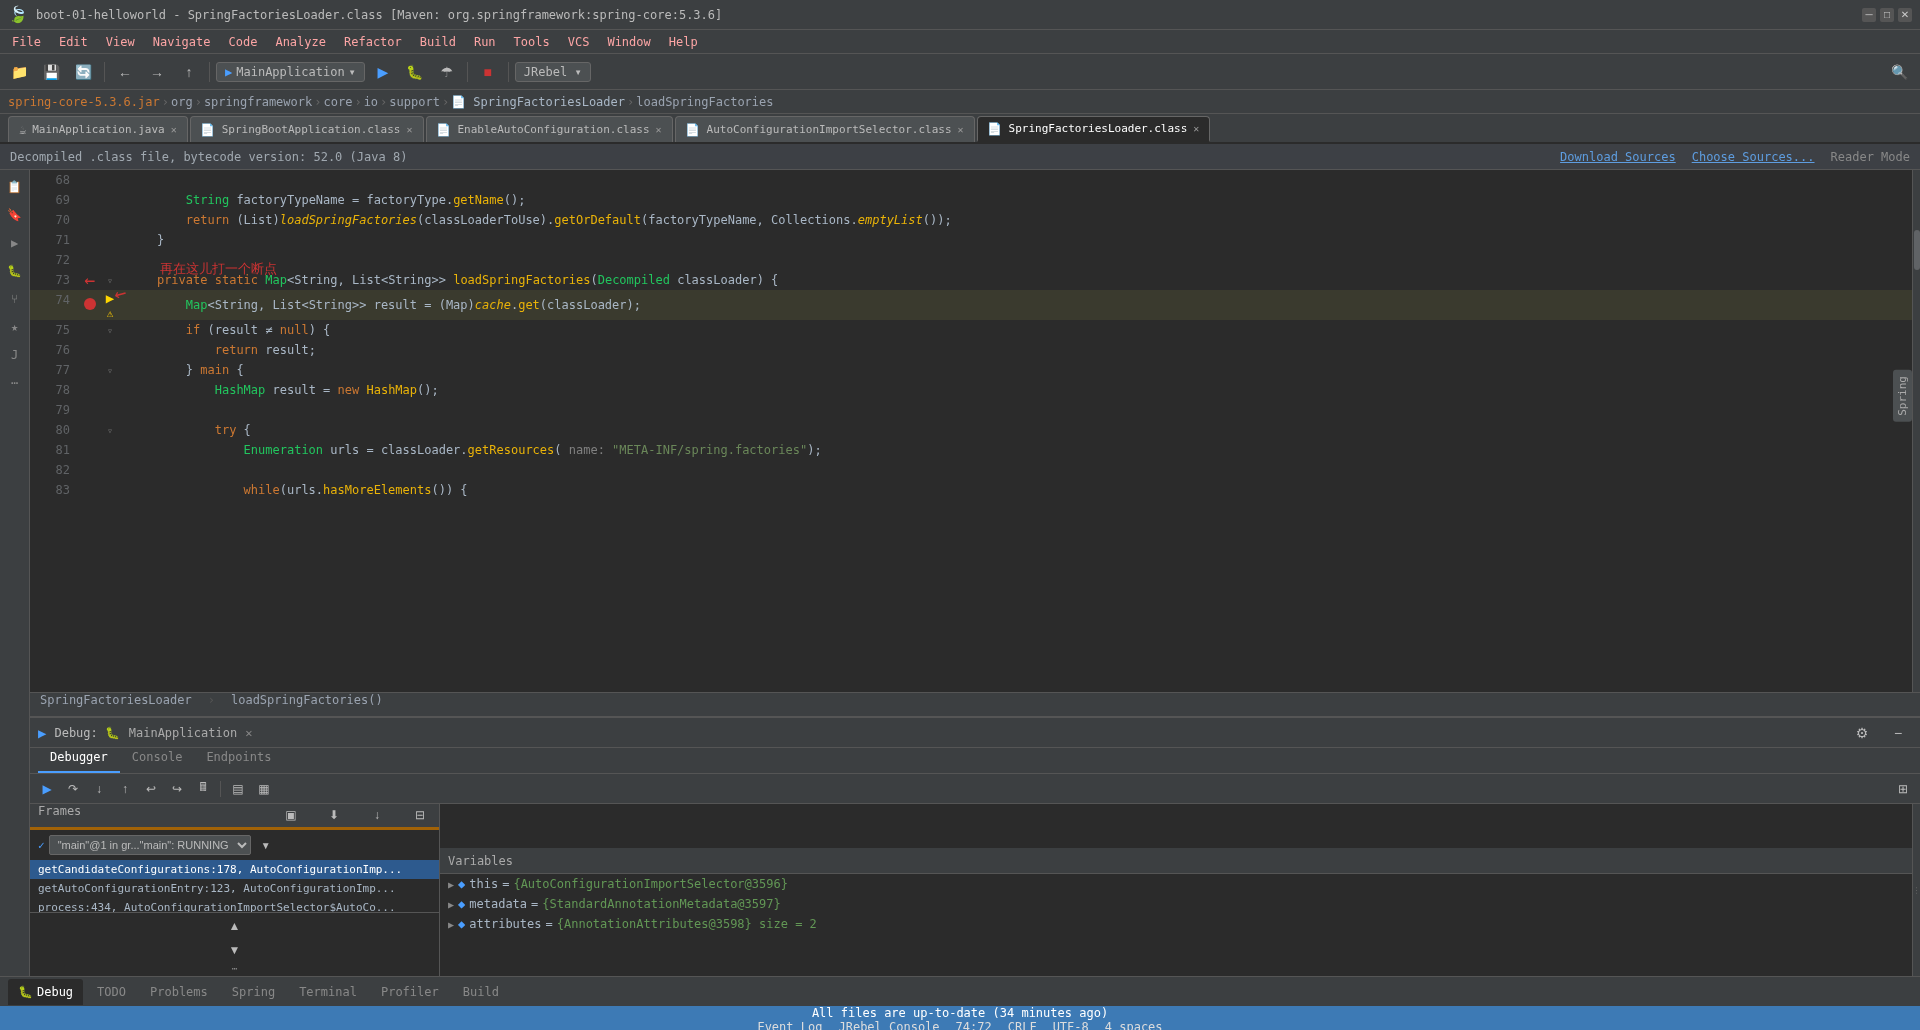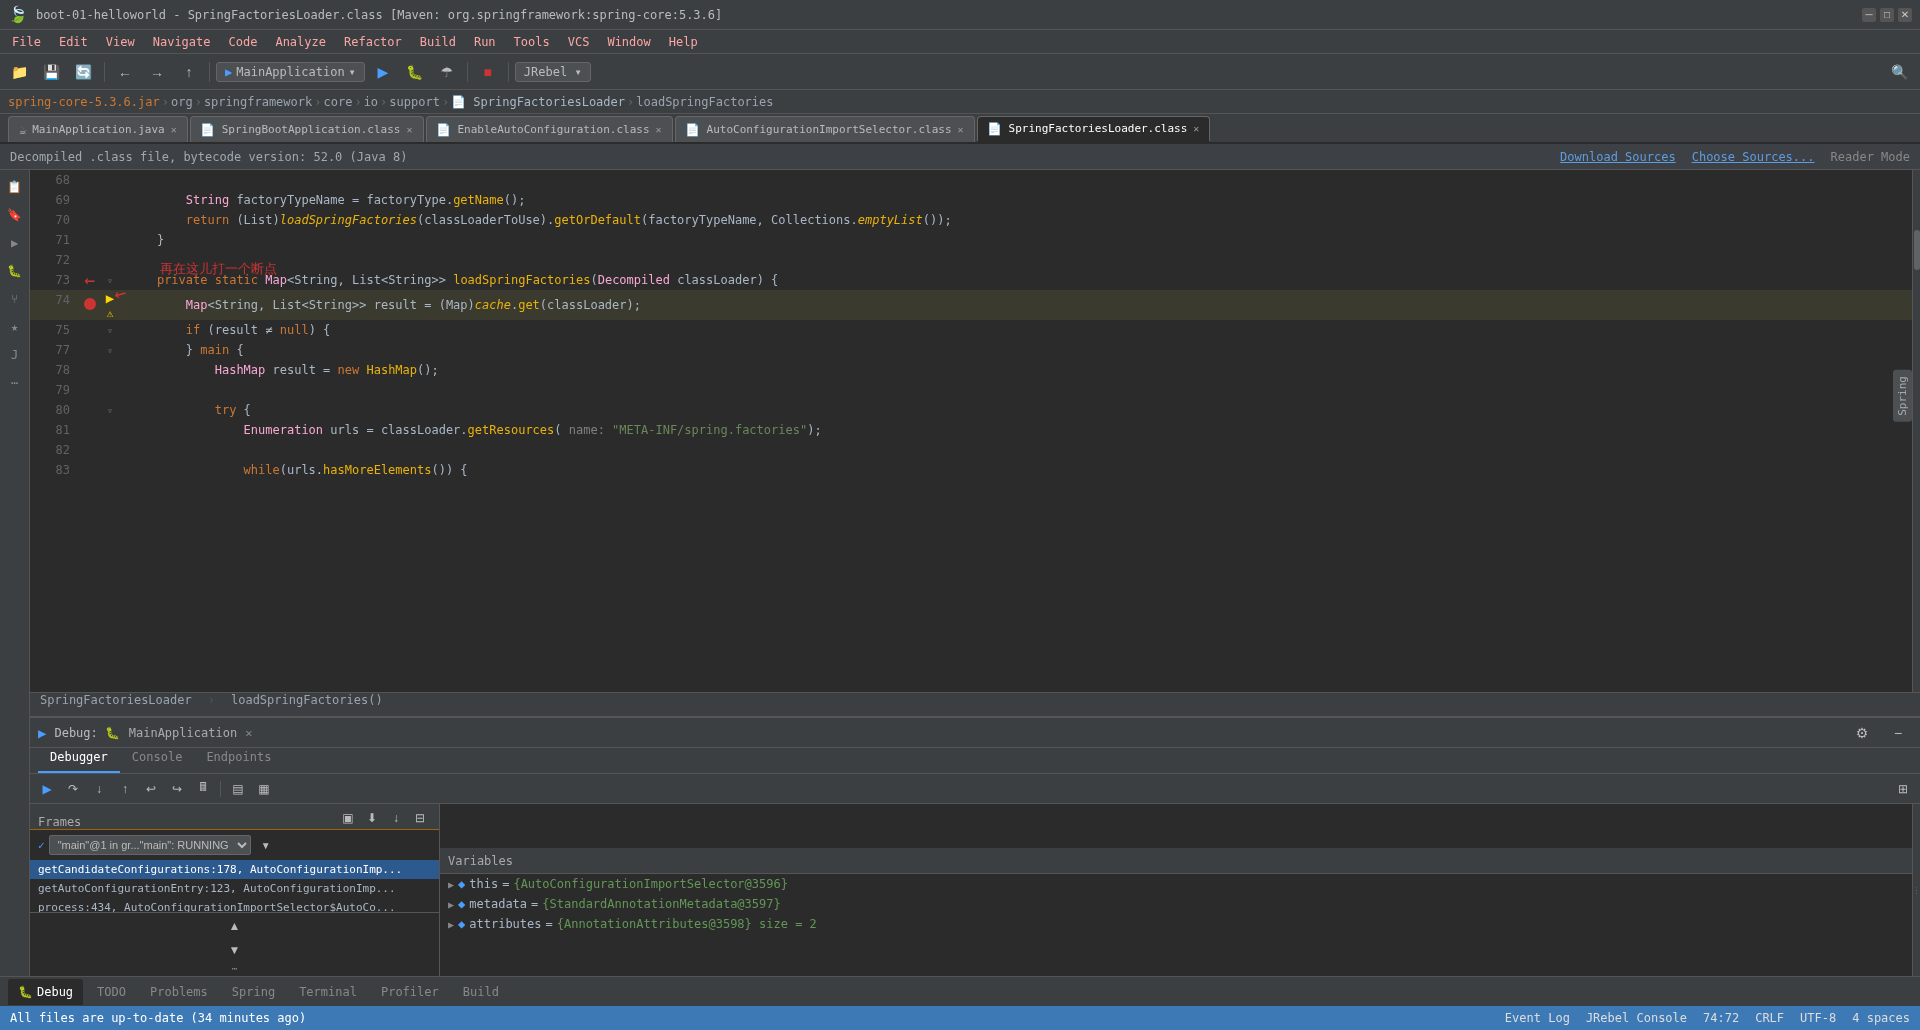--- a/index.html
+++ b/index.html
@@ -222,21 +222,21 @@
       line-height: 20px;
       white-space: pre;
       color: #a9b7c6;
     }
     .line-row { height: 20px; }
 
     
     .kw { color: #cc7832; }
     .str { color: #6a8759; }
     .fn { color: #eab308; }
-    .type { color: #f9a8d4; }
+    .type { color: #22c55e; }
     .italic { font-style: italic; }
     .fold-icon { color: #666; font-size: 10px; cursor: pointer; }
 
     
     .bottom-status {
       background: #3c3f41;
       height: 24px;
       display: flex;
       padding: 0 10px;
       border-top: 1px solid #555;
@@ -306,24 +306,24 @@
     .frames-panel {
       width: 410px;
       border-right: 1px solid #555;
       display: flex;
       flex-direction: column;
     }
     .frames-header {
       background: #3c3f41;
       height: 26px;
       display: flex;
-      align-items: flex-end;
+      align-items: flex-start;
       padding: 0 8px;
-      gap: 2px;
-      border-bottom: 1px solid #a16207;
+      gap: 21px;
+      border-bottom: 3px solid #a16207;
       font-size: 12px;
       color: #aaa;
     }
     .frames-list { flex: 1; overflow: hidden; }
     .frame-item {
       padding: 3px 8px;
       font-size: 11px;
       color: #a9b7c6;
       cursor: pointer;
       white-space: nowrap;
@@ -403,20 +403,21 @@
     }
 
     
     .final-status {
       background: #3d7ab5;
       height: 24px;
       display: flex;
       align-items: center;
       padding: 0 10px;
       justify-content: space-between;
+      flex-direction: column;
     }
     .final-status-left { color: #ffffff; font-size: 12px; }
     .final-status-right { display: flex; gap: 16px; color: #ddd; font-size: 12px; }
 
     .scroll-indicator {
       width: 8px;
       background: #3c3f41;
       border-left: 1px solid #555;
       position: relative;
     }
@@ -637,20 +638,26 @@
             <td class="line-content" style="background:#3a3a2e;">        <span class="type">Map</span>&lt;String, List&lt;String&gt;&gt; result = (Map)<span class="fn italic">cache</span>.<span class="fn">get</span>(classLoader);</td>
           </tr>
 
           <tr class="line-row">
             <td class="line-num">75</td>
             <td class="gutter-col"></td>
             <td class="gutter-col" style="text-align:center;"><span class="fold-icon">▿</span></td>
             <td class="line-content">        <span class="kw">if</span> (result <span style="color:#a9b7c6;">≠</span> <span class="kw">null</span>) {</td>
           </tr>
 
+          <tr class="line-row">
+            <td class="line-num">76</td>
+            <td class="gutter-col"></td>
+            <td class="gutter-col"></td>
+            <td class="line-content">            <span class="kw">return</span> result;</td>
+          </tr>
 
           <tr class="line-row">
             <td class="line-num">77</td>
             <td class="gutter-col"></td>
             <td class="gutter-col" style="text-align:center;"><span class="fold-icon">▿</span></td>
             <td class="line-content">        } <span class="kw">main</span> {</td>
           </tr>
 
           <tr class="line-row">
             <td class="line-num">78</td>

